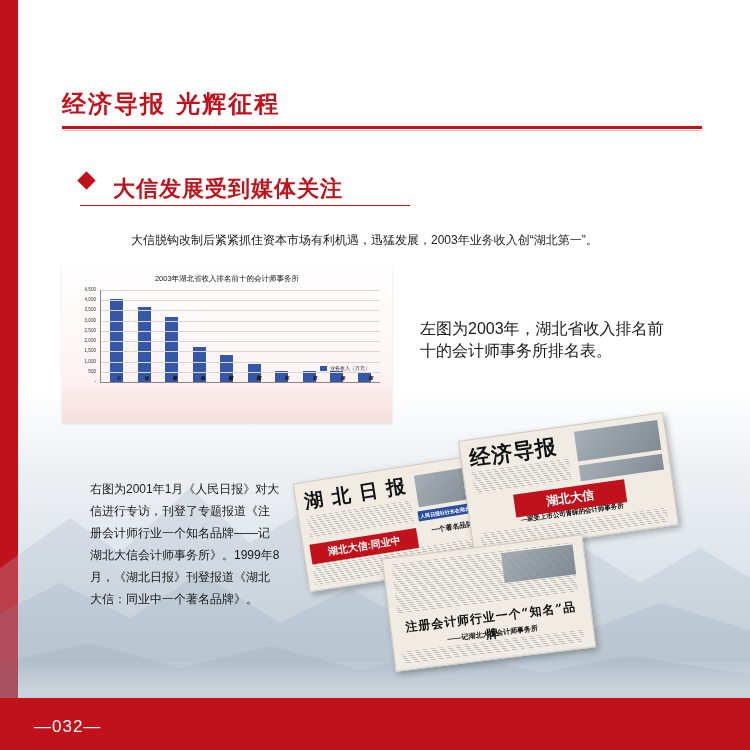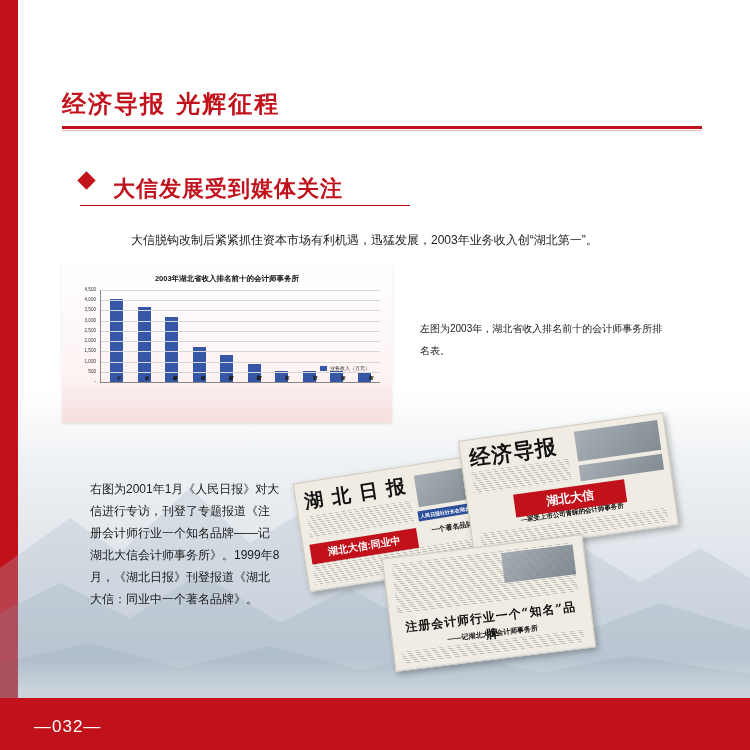--- a/index.html
+++ b/index.html
@@ -71,21 +71,21 @@
     position:absolute;left:100px;top:230px;width:570px;
     font-size:12px;color:#1a1a1a;line-height:20px;margin-left:31px;
   }
   
   .chart-card{
     position:absolute;left:62px;top:265px;width:330px;height:158px;
     background:linear-gradient(to bottom,#ffffff 0%,#fdf3f3 70%,#f6dede 100%);
     box-shadow:0 1px 3px rgba(0,0,0,0.10);
   }
   .chart-title{
-    text-align:center;font-size:7.5px;font-weight:bold;color:#111;
+    text-align:center;font-size:7.5px;font-weight:normal;color:#111;
     padding-top:9px;
   }
   .chart-body{
     position:relative;margin:6px 10px 0 10px;height:92px;
   }
   .y-axis{
     position:absolute;left:0;top:0;width:26px;height:92px;
   }
   .y-tick{
     position:absolute;right:2px;font-size:4.6px;color:#333;line-height:1;
@@ -119,21 +119,21 @@
   }
   .legend{
     position:absolute;right:22px;top:100px;
     display:flex;align-items:center;gap:3px;
     font-size:5px;color:#222;
   }
   .legend-swatch{width:7px;height:5px;background:#3657a8;display:inline-block;}
   
   .para2{
     position:absolute;left:420px;top:318px;width:250px;
-    font-size:10px;color:#1a1a1a;line-height:22px;
+    font-size:16px;color:#1a1a1a;line-height:22px;
   }
   
   .mountains{
     position:absolute;left:0;bottom:52px;width:750px;height:330px;
     opacity:0.55;
   }
   
   .para3{
     position:absolute;left:90px;top:462px;width:190px;
     font-size:12px;color:#1a1a1a;line-height:22px;margin-top:16px;

